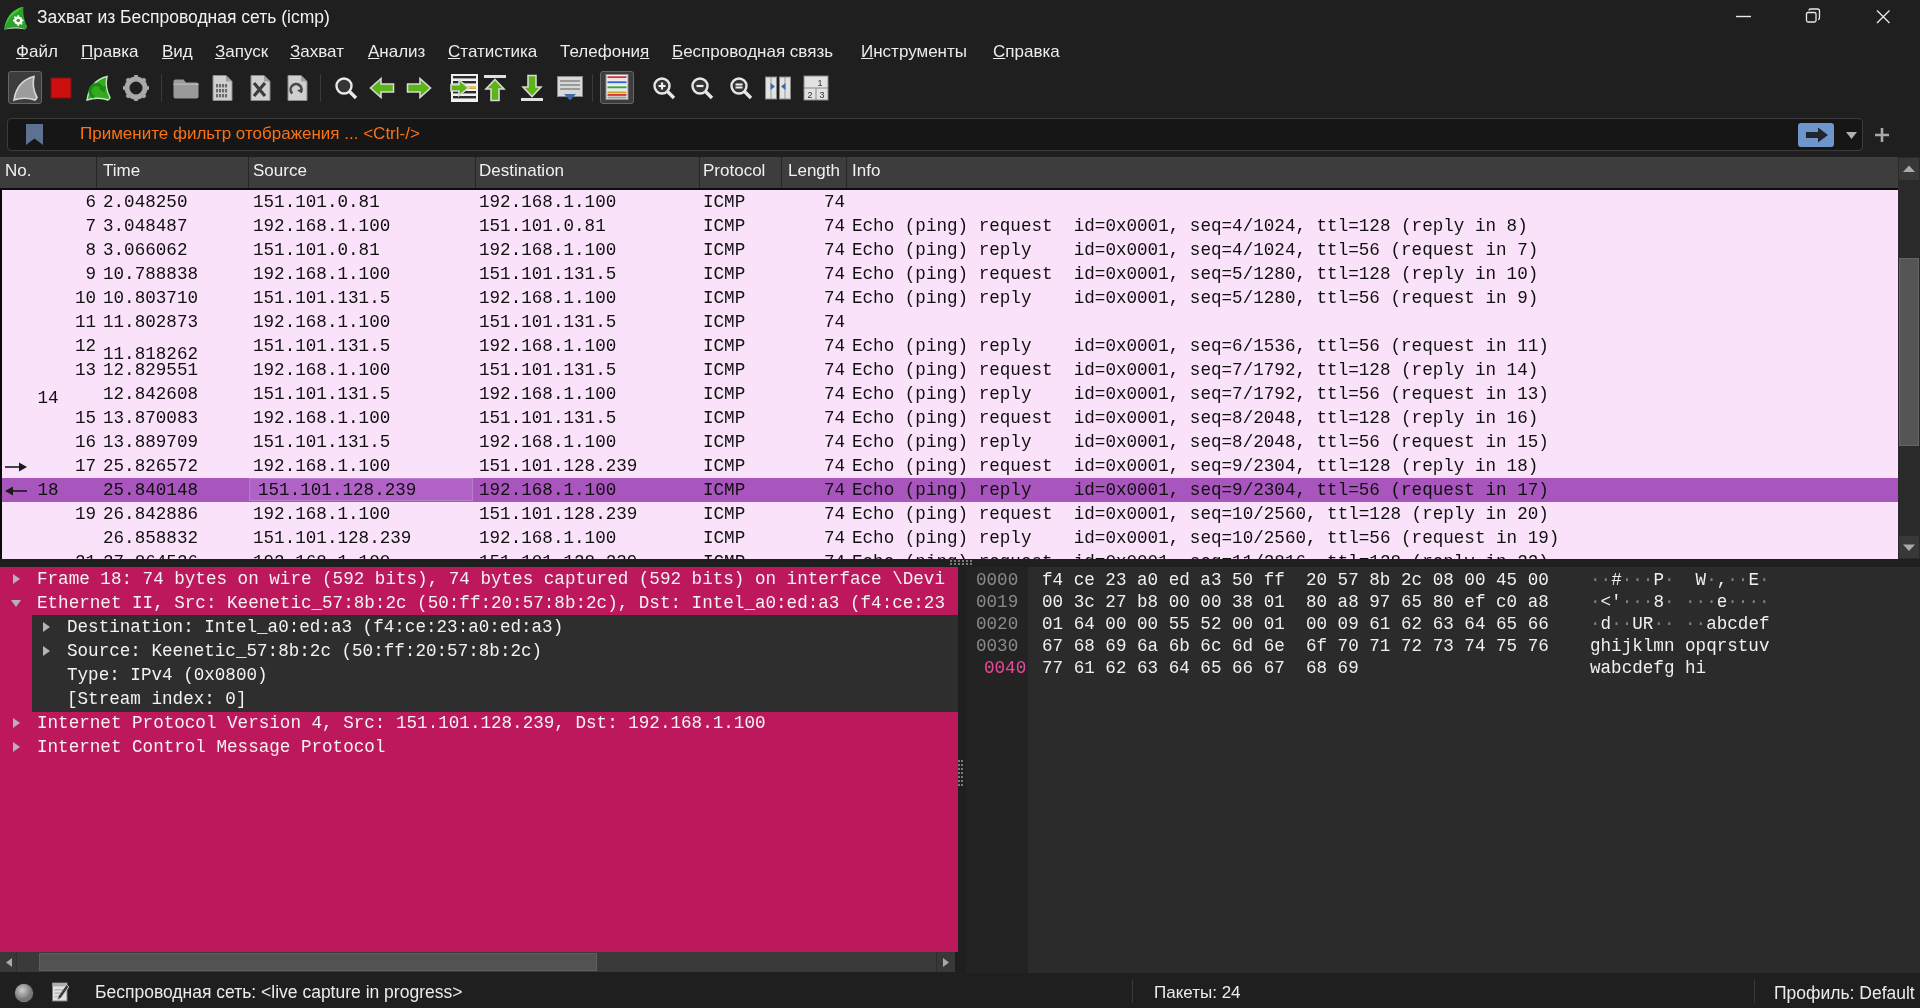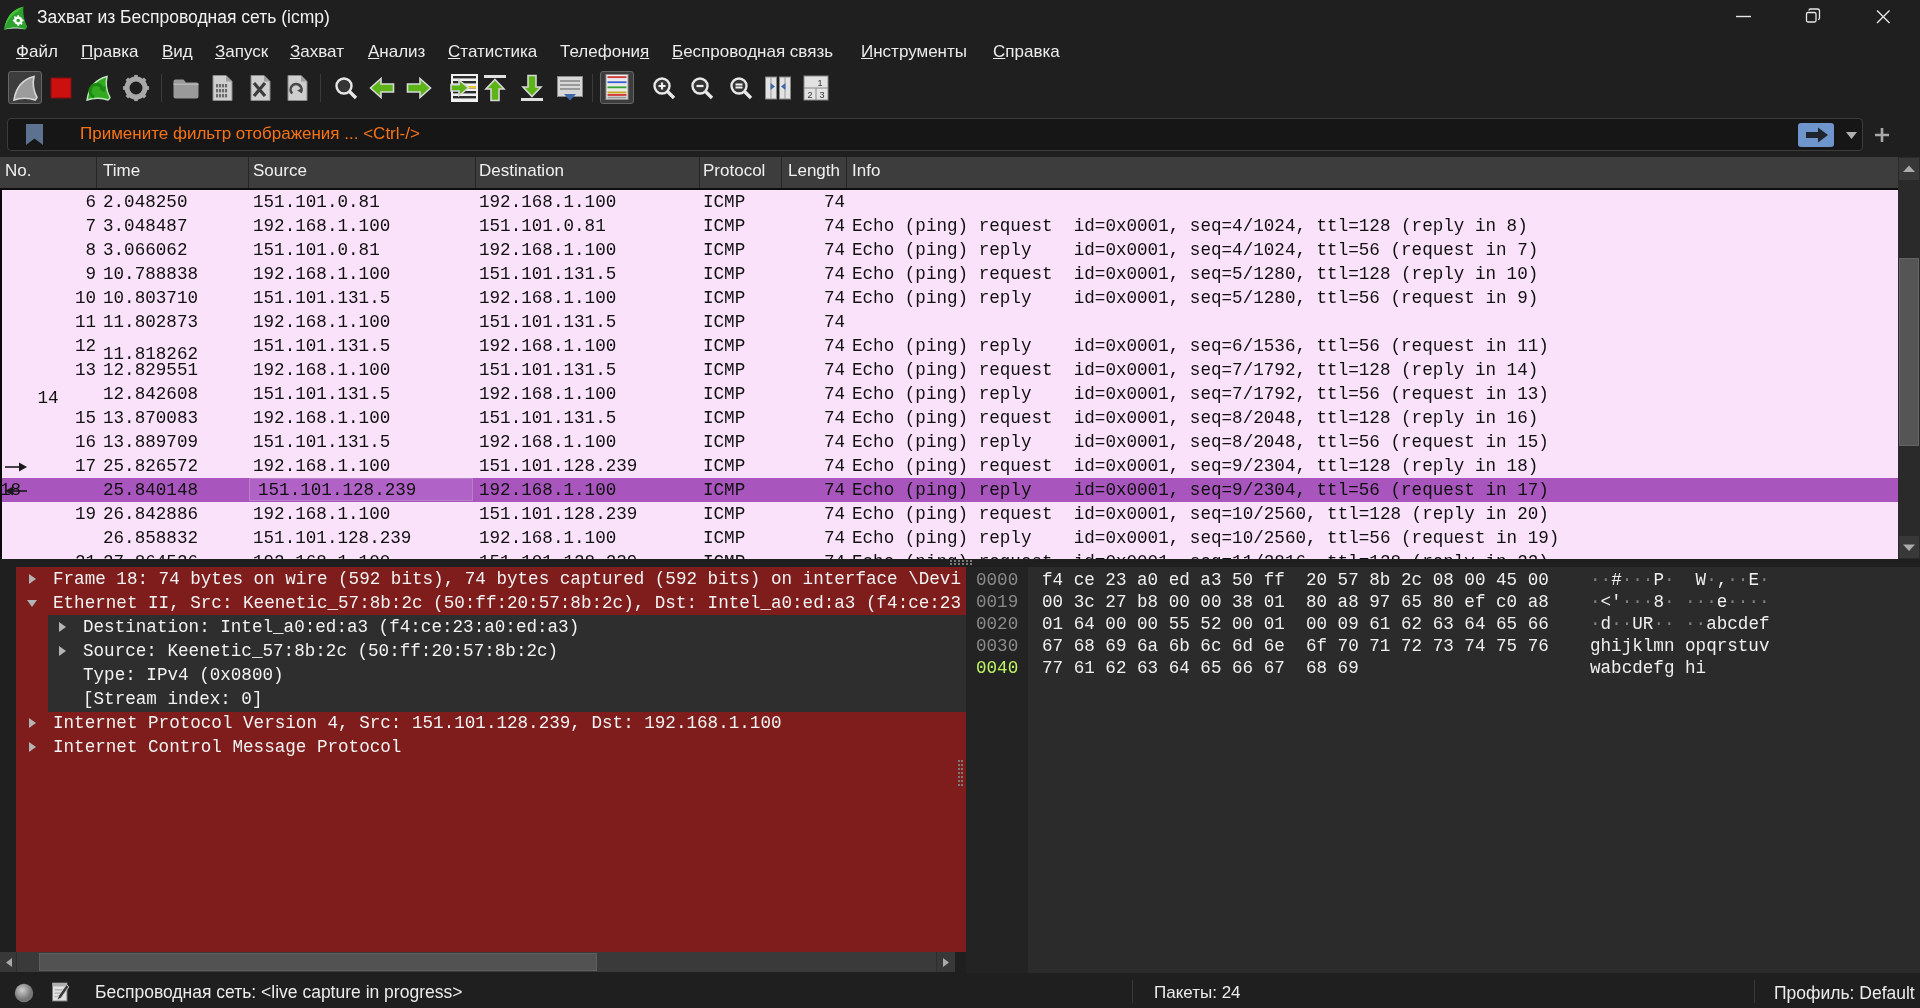--- a/index.html
+++ b/index.html
@@ -314,21 +314,21 @@
 <div class="abs mono" style="left:0px;top:0;line-height:24px;color:#101010;width:96px;text-align:right;">17</div>
 <div class="abs mono" style="left:103px;top:0;line-height:24px;color:#101010;">25.826572</div>
 <div class="abs mono" style="left:253px;top:0;line-height:24px;color:#101010;">192.168.1.100</div>
 <div class="abs mono" style="left:479px;top:0;line-height:24px;color:#101010;">151.101.128.239</div>
 <div class="abs mono" style="left:703px;top:0;line-height:24px;color:#101010;">ICMP</div>
 <div class="abs mono" style="left:760px;top:0;line-height:24px;color:#101010;width:85px;text-align:right;">74</div>
 <div class="abs mono" style="left:852px;top:0;line-height:24px;color:#101010;">Echo (ping) request  id=0x0001, seq=9/2304, ttl=128 (reply in 18)</div>
 </div>
 <div class="abs" style="left:0;top:288px;width:1898px;height:24px;background:#a855bd;">
 <div class="abs" style="left:249px;top:0px;width:224px;height:23px;background:#b162c6;border:1px solid #b97fc9;"></div>
-<div class="abs mono" style="left:0px;top:0;line-height:24px;color:#101010;width:96px;text-align:left;">18</div>
+<div class="abs mono" style="left:0px;top:0;line-height:24px;color:#101010;width:96px;text-align:center;">18</div>
 <div class="abs mono" style="left:103px;top:0;line-height:24px;color:#101010;">25.840148</div>
 <div class="abs mono" style="left:258px;top:0;line-height:24px;color:#101010;">151.101.128.239</div>
 <div class="abs mono" style="left:479px;top:0;line-height:24px;color:#101010;">192.168.1.100</div>
 <div class="abs mono" style="left:703px;top:0;line-height:24px;color:#101010;">ICMP</div>
 <div class="abs mono" style="left:760px;top:0;line-height:24px;color:#101010;width:85px;text-align:right;">74</div>
 <div class="abs mono" style="left:852px;top:0;line-height:24px;color:#101010;">Echo (ping) reply    id=0x0001, seq=9/2304, ttl=56 (request in 17)</div>
 </div>
 <div class="abs" style="left:0;top:312px;width:1898px;height:24px;">
 <div class="abs mono" style="left:0px;top:0;line-height:24px;color:#101010;width:96px;text-align:right;">19</div>
 <div class="abs mono" style="left:103px;top:0;line-height:24px;color:#101010;">26.842886</div>
@@ -382,21 +382,21 @@
     <rect x="4" y="3" width="2" height="2" fill="#7a7a7a"></rect>
     <rect x="8" y="0" width="2" height="2" fill="#7a7a7a"></rect>
     <rect x="8" y="3" width="2" height="2" fill="#7a7a7a"></rect>
     <rect x="12" y="0" width="2" height="2" fill="#7a7a7a"></rect>
     <rect x="12" y="3" width="2" height="2" fill="#7a7a7a"></rect>
     <rect x="16" y="0" width="2" height="2" fill="#7a7a7a"></rect>
     <rect x="16" y="3" width="2" height="2" fill="#7a7a7a"></rect>
     <rect x="20" y="0" width="2" height="2" fill="#7a7a7a"></rect>
     <rect x="20" y="3" width="2" height="2" fill="#7a7a7a"></rect>
   </svg>
-<div class="abs" style="left:16px;top:567px;width:958px;height:385px;background:#7f1d1d;overflow:hidden;">
+<div class="abs" style="left:0;top:567px;width:958px;height:385px;background:#be185d;overflow:hidden;">
 <div class="abs" style="left:32px;top:48px;width:926px;height:97px;background:#2e2e2e;"></div>
 <div class="abs tri-r" style="left:13px;top:7px;"></div>
 <div class="abs mono" style="left:37px;top:0px;line-height:24px;color:#f2f2f2;">Frame 18: 74 bytes on wire (592 bits), 74 bytes captured (592 bits) on interface \Devi</div>
 <div class="abs tri-d" style="left:11px;top:33px;"></div>
 <div class="abs mono" style="left:37px;top:24px;line-height:24px;color:#f2f2f2;">Ethernet II, Src: Keenetic_57:8b:2c (50:ff:20:57:8b:2c), Dst: Intel_a0:ed:a3 (f4:ce:23</div>
 <div class="abs tri-r" style="left:43px;top:55px;"></div>
 <div class="abs mono" style="left:67px;top:48px;line-height:24px;color:#f2f2f2;">Destination: Intel_a0:ed:a3 (f4:ce:23:a0:ed:a3)</div>
 <div class="abs tri-r" style="left:43px;top:79px;"></div>
 <div class="abs mono" style="left:67px;top:72px;line-height:24px;color:#f2f2f2;">Source: Keenetic_57:8b:2c (50:ff:20:57:8b:2c)</div>
 <div class="abs mono" style="left:67px;top:96px;line-height:24px;color:#f2f2f2;">Type: IPv4 (0x0800)</div>
@@ -440,21 +440,21 @@
 <div class="abs mono" style="left:624px;top:2px;line-height:22px;color:#f0f0f0;"><span class="g">··</span>#<span class="g">···</span>P<span class="g">·</span>  W<span class="g">·</span>,<span class="g">··</span>E<span class="g">·</span></div>
 <div class="abs mono" style="left:10px;top:24px;line-height:22px;color:#8a8a8a;">0019</div>
 <div class="abs mono" style="left:76px;top:24px;line-height:22px;color:#f0f0f0;">00 3c 27 b8 00 00 38 01  80 a8 97 65 80 ef c0 a8</div>
 <div class="abs mono" style="left:624px;top:24px;line-height:22px;color:#f0f0f0;"><span class="g">·</span>&lt;'<span class="g">···</span>8<span class="g">·</span> <span class="g">···</span>e<span class="g">····</span></div>
 <div class="abs mono" style="left:10px;top:46px;line-height:22px;color:#8a8a8a;">0020</div>
 <div class="abs mono" style="left:76px;top:46px;line-height:22px;color:#f0f0f0;">01 64 00 00 55 52 00 01  00 09 61 62 63 64 65 66</div>
 <div class="abs mono" style="left:624px;top:46px;line-height:22px;color:#f0f0f0;"><span class="g">·</span>d<span class="g">··</span>UR<span class="g">··</span> <span class="g">··</span>abcdef</div>
 <div class="abs mono" style="left:10px;top:68px;line-height:22px;color:#8a8a8a;">0030</div>
 <div class="abs mono" style="left:76px;top:68px;line-height:22px;color:#f0f0f0;">67 68 69 6a 6b 6c 6d 6e  6f 70 71 72 73 74 75 76</div>
 <div class="abs mono" style="left:624px;top:68px;line-height:22px;color:#f0f0f0;">ghijklmn opqrstuv</div>
-<div class="abs mono" style="left:10px;top:90px;line-height:22px;color:#bef264;">0040</div>
+<div class="abs mono" style="left:18px;top:90px;line-height:22px;color:#ec4899;">0040</div>
 <div class="abs mono" style="left:76px;top:90px;line-height:22px;color:#f0f0f0;">77 61 62 63 64 65 66 67  68 69</div>
 <div class="abs mono" style="left:624px;top:90px;line-height:22px;color:#f0f0f0;">wabcdefg hi</div>
 </div>
 <div class="abs" style="left:0;top:973px;width:1920px;height:35px;background:#1f1f1f;"></div>
 <svg class="abs" style="left:14px;top:983px" width="20" height="20" viewBox="0 0 20 20">
 <defs>
       <radialGradient id="ball" cx="40%" cy="35%">
         <stop offset="0%" stop-color="#cfcfcf"></stop>
         <stop offset="100%" stop-color="#777777"></stop>
       </radialGradient>

